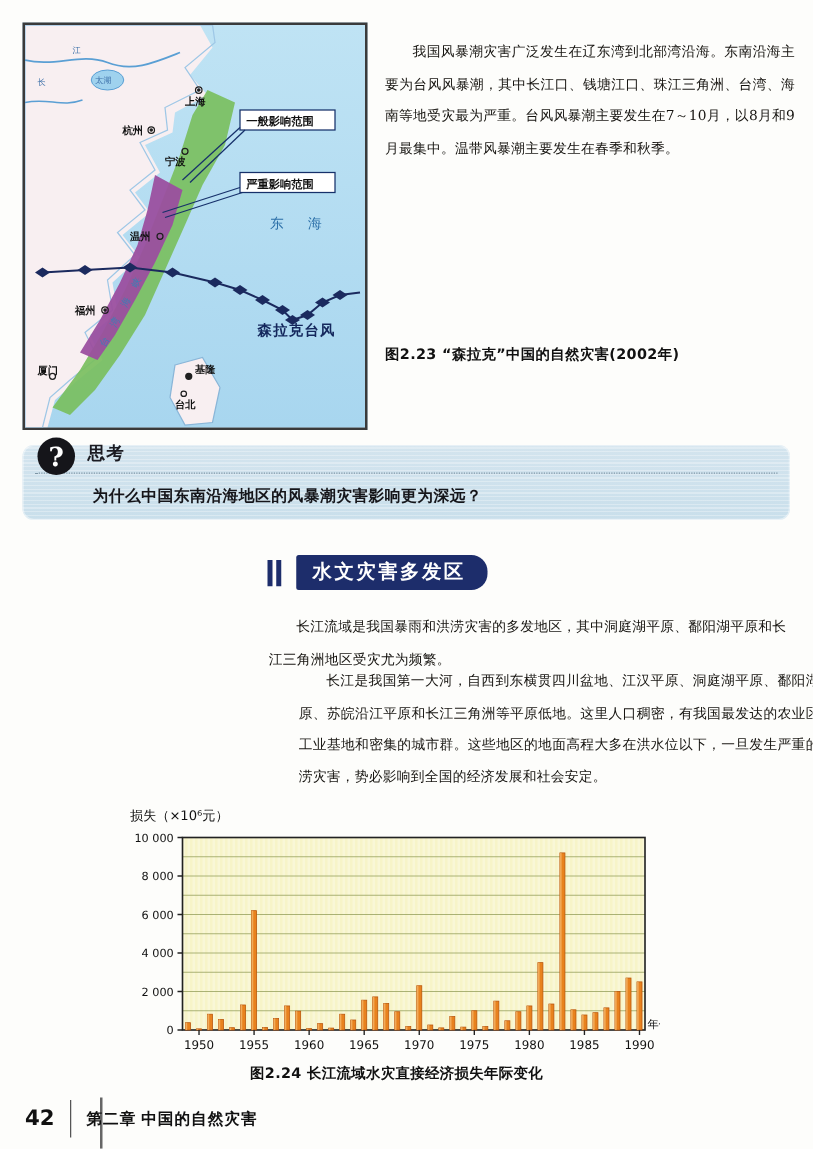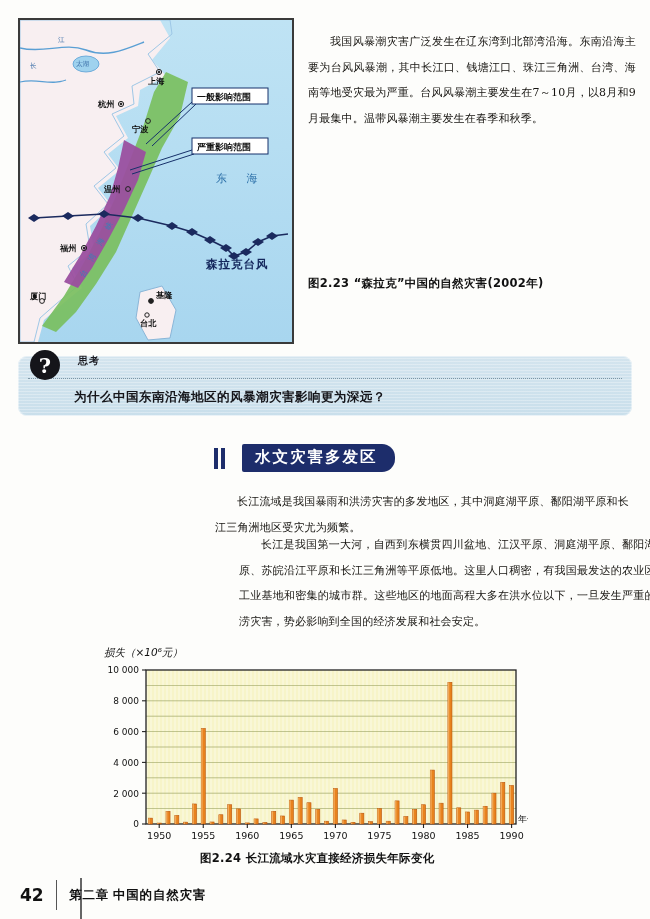--- a/index.html
+++ b/index.html
@@ -37,42 +37,42 @@
     box-shadow:inset 0 0 0 1px rgba(255,255,255,.45);
   }
   .think::before{
     content:"";position:absolute;inset:0;border-radius:9px;
     background:repeating-linear-gradient(0deg,rgba(255,255,255,.30) 0 1px,rgba(255,255,255,0) 1px 3px);
     pointer-events:none;
   }
   .think-qmark{position:absolute;left:12px;top:-6px;width:30px;height:30px;border-radius:50%;
     background:#15151a;color:#fff;font-weight:bold;font-size:21px;
     display:flex;align-items:center;justify-content:center;font-family:"DejaVu Serif",serif;z-index:3;}
-  .think-title{position:absolute;left:60px;top:-2px;font-size:10px;font-weight:bold;color:#1b1b22;
+  .think-title{position:absolute;left:52px;top:-2px;font-size:14px;font-weight:bold;color:#1b1b22;
     font-family:"DejaVu Sans","Liberation Sans",sans-serif;letter-spacing:1px;z-index:3;}
   .think-rule{position:absolute;left:10px;top:22px;width:594px;height:0;
     border-top:1.5px dotted #7d96a5;z-index:2;}
   .think-q{position:absolute;left:56px;top:33px;font-size:12.6px;font-weight:bold;color:#15151a;
     font-family:"DejaVu Sans","Liberation Sans",sans-serif;letter-spacing:.4px;z-index:3;}
 
   
-  .sec-head{position:absolute;left:214px;top:444px;display:flex;align-items:center;gap:17px;}
+  .sec-head{position:absolute;left:214px;top:444px;display:flex;align-items:center;gap:12px;}
   .sec-bars{display:flex;gap:3px;}
   .sec-bars i{display:block;width:4px;height:21px;background:#1d2d6b;}
   .sec-pill{background:#1d2d6b;color:#fff;font-size:15.5px;font-weight:bold;
     padding:3px 17px 4px 13px;border-radius:2px 13px 13px 2px;letter-spacing:2px;
     font-family:"DejaVu Sans","Liberation Sans",sans-serif;}
 
   .body2{position:absolute;left:208px;top:482px;width:428px;}
   .body3{position:absolute;left:208px;top:532px;width:428px;margin-left:31px;}
 
   
   .chart-wrap{position:absolute;left:98px;top:646px;width:430px;height:200px;}
   .ylabel{position:absolute;left:6px;top:0;font-size:10.5px;color:#111;white-space:nowrap;
-    font-family:"DejaVu Sans","Liberation Sans",sans-serif;font-style:italic;}
+    font-family:"DejaVu Sans","Liberation Sans",sans-serif;}
   .chart-svg{position:absolute;left:0;top:18px;}
   #cap224{position:absolute;left:200px;top:851px;}
 
   
   .footer{position:absolute;left:20px;top:880px;display:flex;align-items:center;gap:12px;}
   .pageno{font-size:17px;font-weight:bold;color:#111;font-family:"DejaVu Sans","Liberation Sans",sans-serif;}
   .fdivider{width:1.5px;height:30px;background:#555;}
   .ftext{font-size:12.5px;font-weight:bold;color:#111;letter-spacing:.8px;
     font-family:Liberation Serif, serif;}
   .edge-line{position:absolute;left:80px;top:878px;width:1.5px;height:41px;background:#666;}

